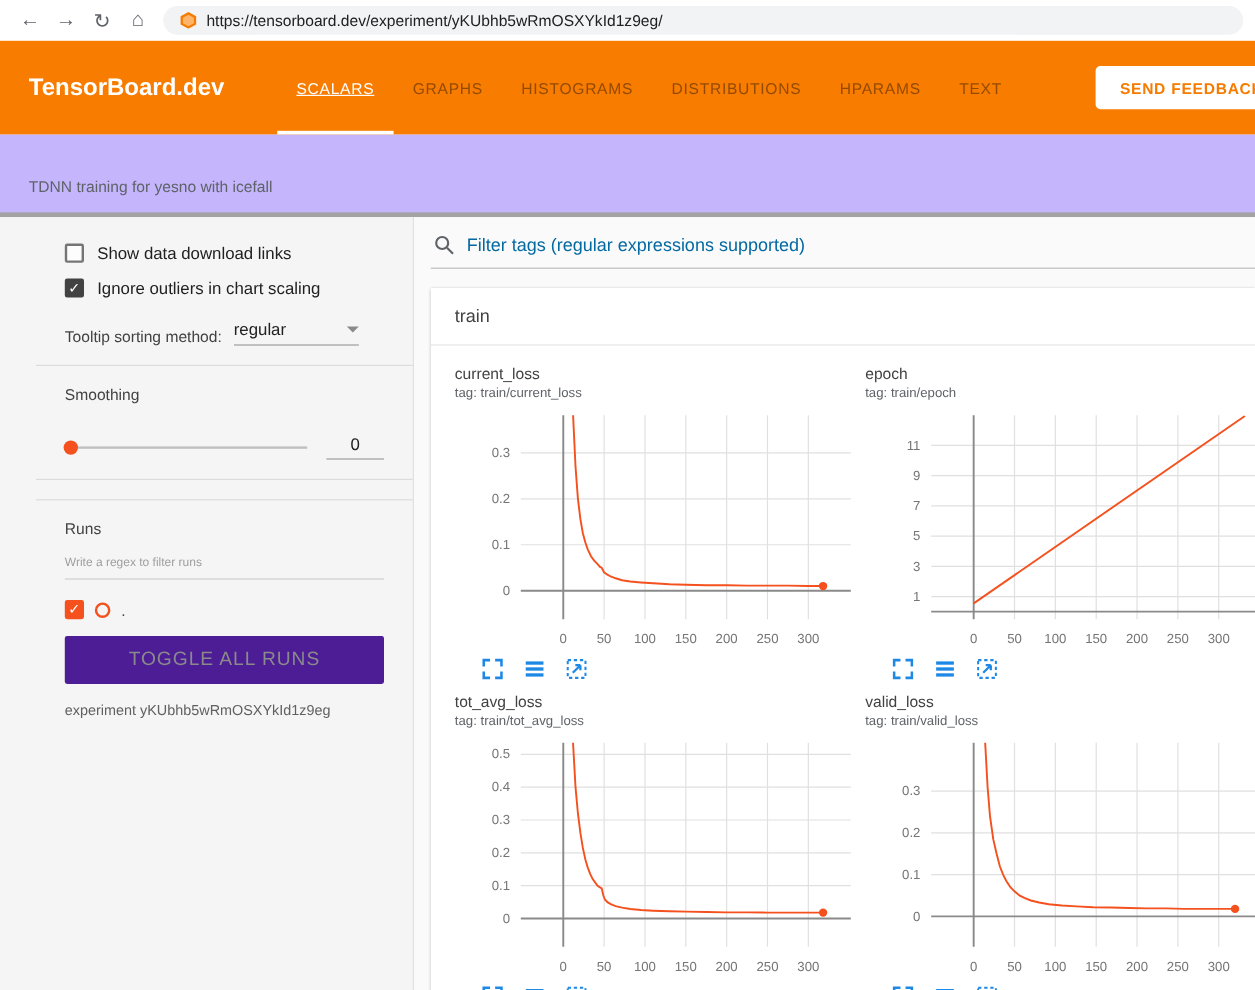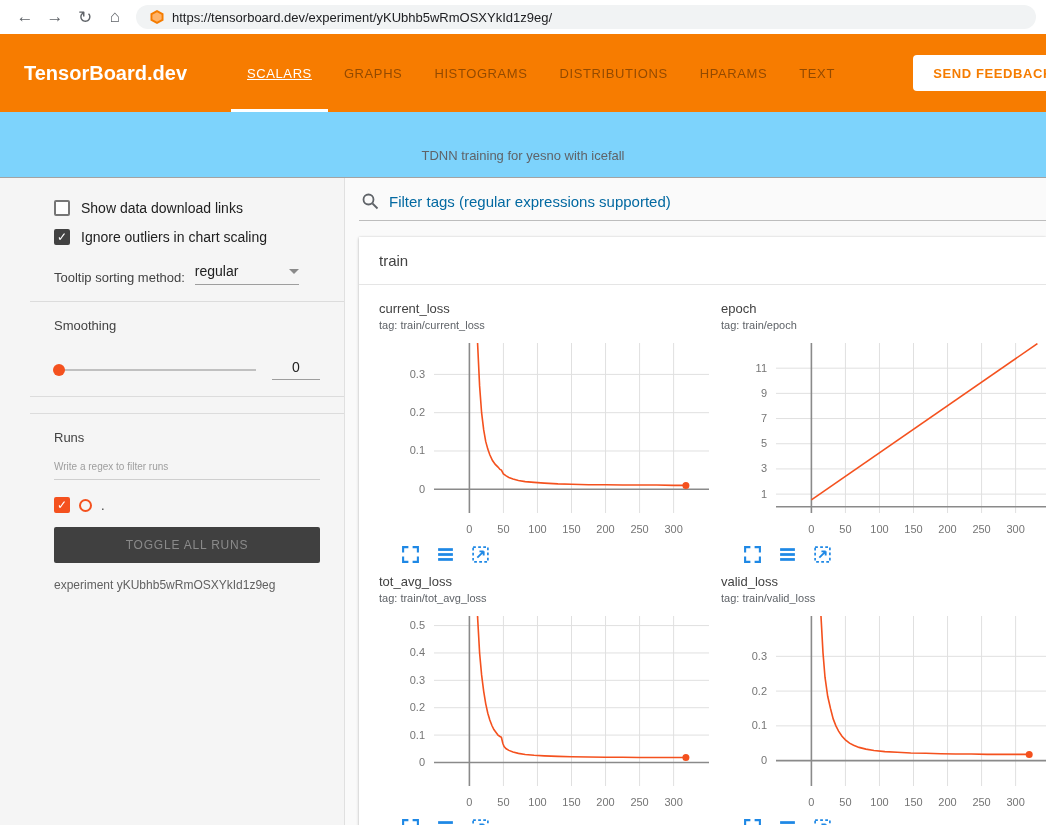--- a/index.html
+++ b/index.html
@@ -18,22 +18,22 @@
   .brand { color:#fff; font-size:20px; font-weight:bold; align-self:center; margin-right:44px; white-space:nowrap; }
   .tabs { display:flex; }
   .tab { display:flex; align-items:center; padding:3px 16px 0; font-size:13px; letter-spacing:.6px;
     color:rgba(66,33,0,0.55); border-bottom:3px solid transparent; cursor:pointer; white-space:nowrap; }
   .tab.active { color:#fff; border-bottom-color:#fff;text-decoration:underline; }
   .feedback-btn { position:absolute; right:-27px; top:50%; transform:translateY(-50%);
     background:#fff; color:#f57c00; border:none; border-radius:4px; height:36px; padding:0 20px;
     font-size:13px; font-weight:bold; letter-spacing:.6px; white-space:nowrap; cursor:pointer; }
 
   
-  .subheader { background:#7dd3fc; padding:36px 24px 14px; font-size:13px; color:#5f6368;
-    border-bottom:1px solid #a3a3a3;text-align:center; }
+  .subheader { background:#c4b5fd; padding:36px 24px 14px; font-size:13px; color:#5f6368;
+    border-bottom:4px solid #a3a3a3; }
 
   
   .content { display:flex; height:647px; }
   .sidebar { width:345px; min-width:345px; background:#f5f5f5; border-right:1px solid #e0e0e0;
     padding-top:22px; overflow:hidden;padding-left:30px; }
   .sect { padding:0 24px; }
   .divider { height:1px; background:#dcdcdc; margin:16px 0; }
 
   .cb-row { display:flex; align-items:center; gap:11px; margin-bottom:13px; font-size:14px; color:#212121; }
   .cb { width:16px; height:16px; border:2px solid #757575; border-radius:2px; background:#fdfdfd;
@@ -57,22 +57,22 @@
 
   .axis-btns { display:flex; gap:4px; margin-top:14px; }
   .axis-btn { padding:10px 16px; font-size:13px; letter-spacing:.4px; color:#616161; background:transparent;
     border:none; border-radius:2px; cursor:pointer; }
   .axis-btn.active { background:#b5b5b5; color:#333; }
 
   .regex-input { margin-top:16px; border-bottom:1px solid #cfcfcf; padding-bottom:7px;
     font-size:10px; color:#9e9e9e; cursor:text; }
   .run-row { display:flex; align-items:center; gap:9px; margin-top:17px; font-size:13px; color:#424242; }
   .run-swatch { width:13px; height:13px; border:2px solid #f4511e; border-radius:50%; flex:none; }
-  .toggle-all { margin-top:14px; width:100%; background:#404040; border:none; border-radius:2px;
-    padding:11px 0; font-size:12px; letter-spacing:.8px; color:#8a8a8a; cursor:pointer; }
+  .toggle-all { margin-top:14px; width:100%; background:#4c1d95; border:none; border-radius:2px;
+    padding:11px 0; font-size:16px; letter-spacing:.8px; color:#8a8a8a; cursor:pointer; }
   .exp-caption { margin-top:15px; font-size:12px; color:#616161; }
 
   
   .main { flex:1; background:#fafafa; padding:8px 0 0 14px; overflow:hidden; }
   .filter-row { display:flex; align-items:center; gap:10px; padding:6px 0 10px 2px; border-bottom:1px solid #bdbdbd; }
   .filter-ph { font-size:15px; color:#0369a1; }
   .card { margin-top:16px; background:#fff; box-shadow:0 1px 3px rgba(0,0,0,0.22), 0 0 2px rgba(0,0,0,0.1); }
   .card-header { padding:15px 20px; font-size:15px; color:#424242; border-bottom:1px solid #e5e5e5; cursor:pointer; }
   .charts { padding:16px 6px 16px 20px; display:grid; grid-template-columns:repeat(2,340px); column-gap:2px; row-gap:10px; }
   .chart-title { font-size:13px; color:#424242; }

